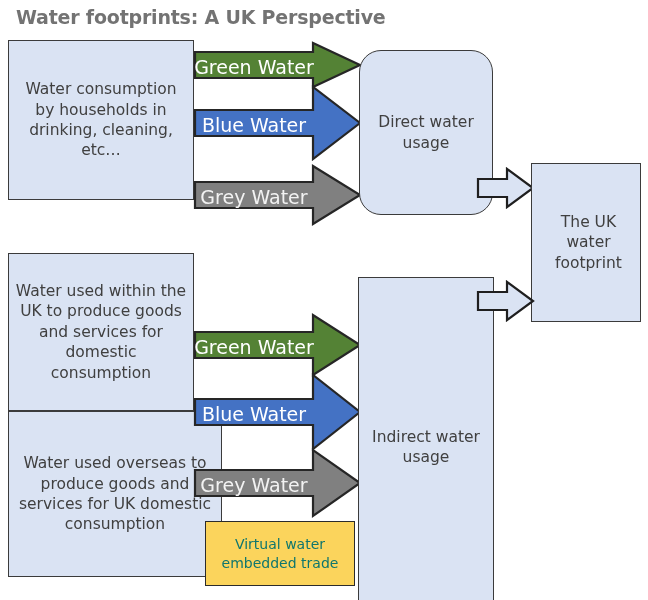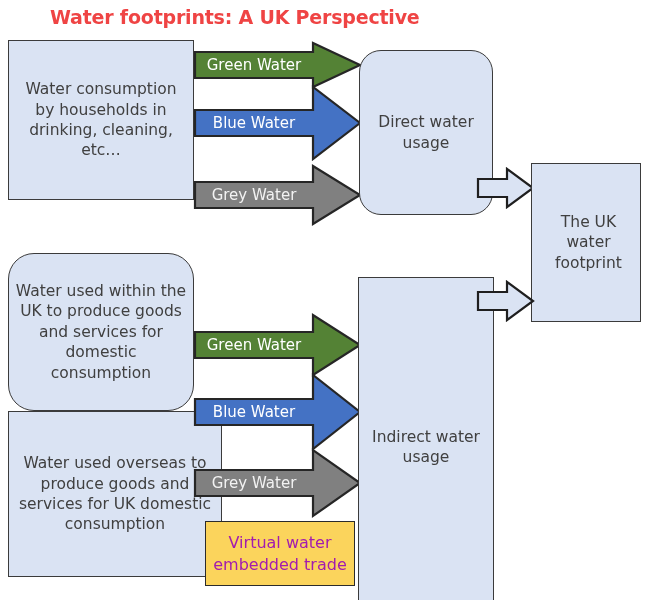--- a/index.html
+++ b/index.html
@@ -19,53 +19,52 @@
     left: 0; top: 0;
     width: 648px;
     height: 600px;
   }
   .title {
     position: absolute;
     left: 16px;
     top: 6px;
     font-size: 19px;
     font-weight: bold;
-    color: #ef4444;
+    color: #737373;
     letter-spacing: -0.2px;
     white-space: nowrap;
-    margin-left: 34px;
   }
   .box {
     position: absolute;
     box-sizing: border-box;
     background: #dae3f3;
     border: 1.6px solid #3b3b3b;
     color: #404040;
     display: flex;
     align-items: center;
     justify-content: center;
     text-align: center;
     line-height: 1.32;
     font-size: 15.5px;
     padding: 2px 6px;
   }
   .box.yellow {
     background: #fbd45c;
     border: 1.6px solid #2b2b2b;
-    color: #a21caf;
-    font-size: 16px;
+    color: #0f766e;
+    font-size: 14px;
   }
   .arrow-svg {
     position: absolute;
     overflow: visible;
   }
   .arrow-label {
     position: absolute;
     color: #ffffff;
-    font-size: 15px;
+    font-size: 19px;
     text-align: center;
     white-space: nowrap;
     pointer-events: none;
   }
   .arrow-label.on-grey { color: #f2f2f2; }
 </style>
 </head>
 <body>
 
 <div id="stage">
@@ -90,21 +89,21 @@
   <div class="arrow-label on-grey" style="left:194px; top:186px; width:120px;">Grey Water</div>
 
   <div class="box" style="left:359px; top:50px; width:134px; height:165px;border-radius:22px;">Direct water usage</div>
 
   <svg class="arrow-svg" style="left:477px; top:168px;" width="58" height="40" viewBox="0 0 58 40">
     <polygon points="1,11 30,11 30,1 56,20 30,39 30,29 1,29" fill="#dae3f3" stroke="#1f1f1f" stroke-width="2.2" stroke-linejoin="miter"></polygon>
   </svg>
 
   <div class="box" style="left:531px; top:163px; width:110px; height:159px;padding-left:11px;">The UK water footprint</div>
 
-  <div class="box" style="left:8px; top:253px; width:186px; height:158px;border-radius:26px;">Water used within the UK to produce goods and services for domestic consumption</div>
+  <div class="box" style="left:8px; top:253px; width:186px; height:158px;">Water used within the UK to produce goods and services for domestic consumption</div>
 
   <div class="box" style="left:8px; top:411px; width:214px; height:166px;">Water used overseas to produce goods and services for UK domestic consumption</div>
 
   <svg class="arrow-svg" style="left:194px; top:330px;" width="168" height="30" viewBox="0 0 168 30">
     <polygon points="1,2 119,2 119,-15 166,15 119,45 119,28 1,28" fill="#548235" stroke="#262626" stroke-width="2.2" stroke-linejoin="miter"></polygon>
   </svg>
   <div class="arrow-label" style="left:194px; top:336px; width:120px;">Green Water</div>
 
   <svg class="arrow-svg" style="left:194px; top:397px;" width="168" height="30" viewBox="0 0 168 30">
     <polygon points="1,2 119,2 119,-22 166,15 119,52 119,28 1,28" fill="#4472c4" stroke="#262626" stroke-width="2.2" stroke-linejoin="miter"></polygon>

